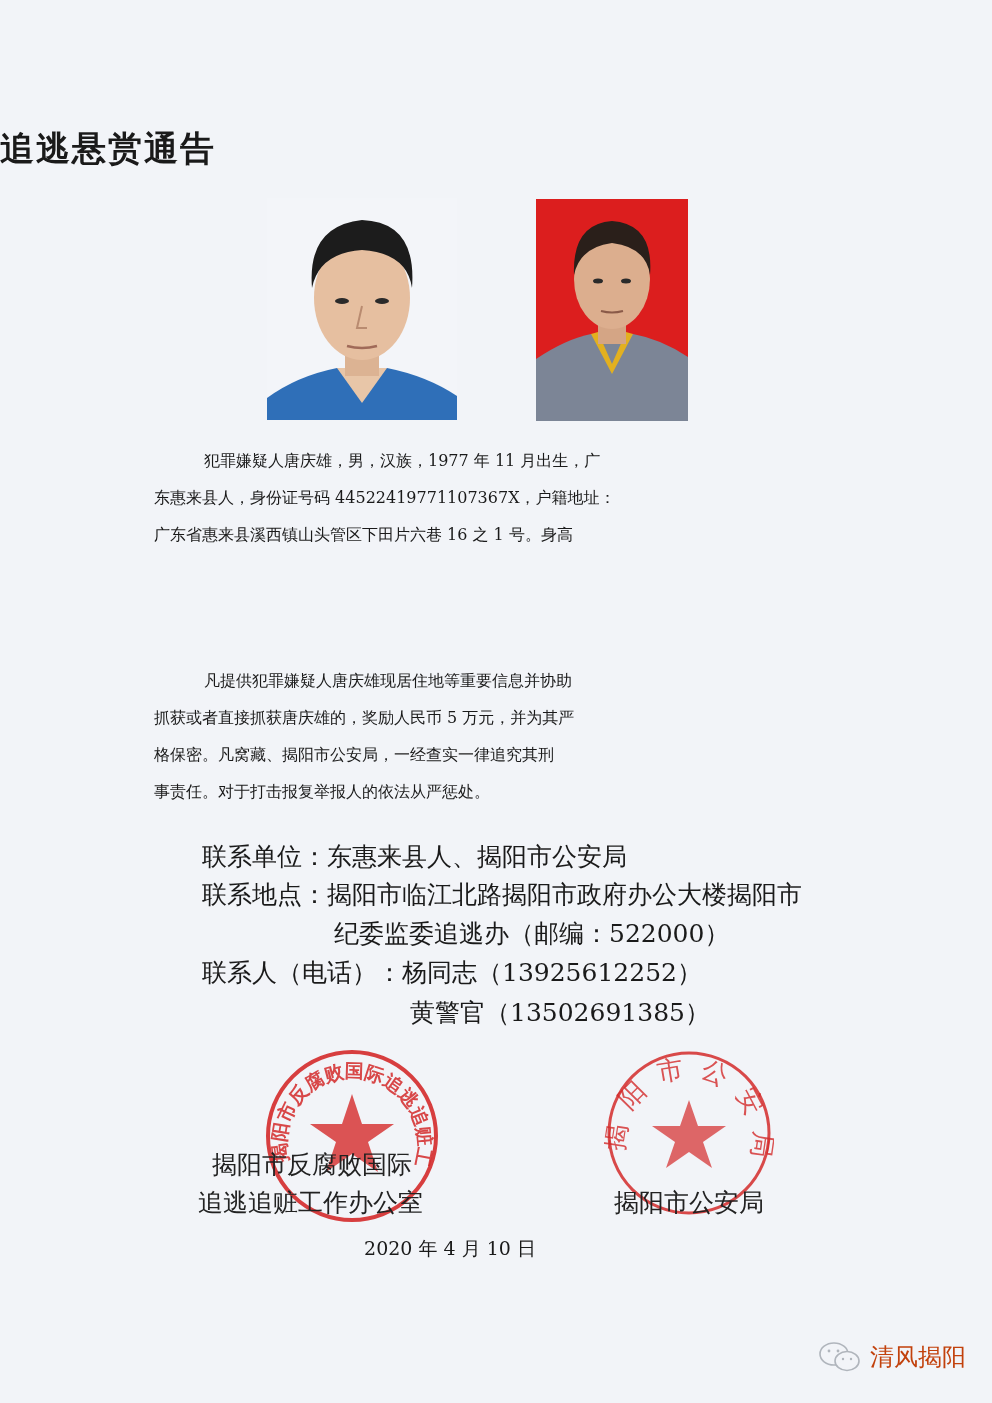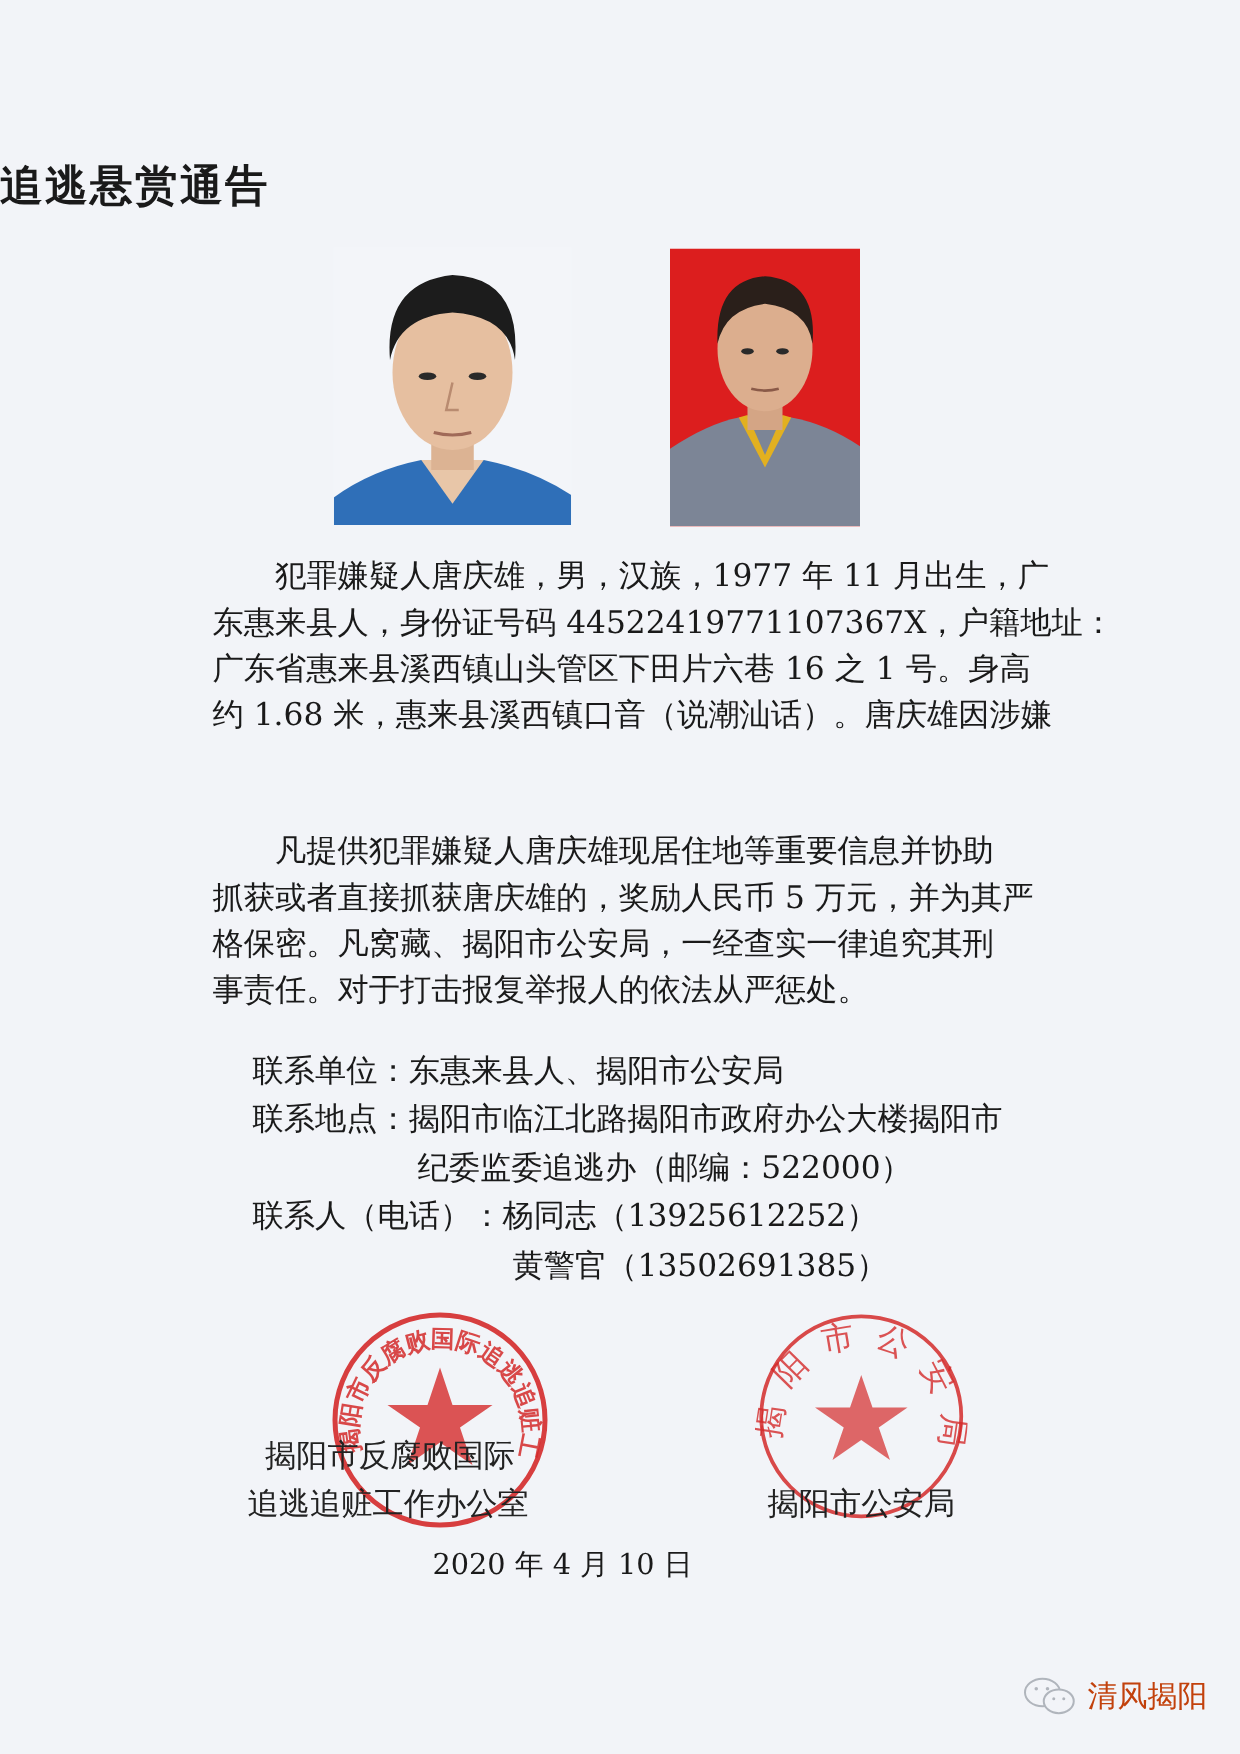--- a/index.html
+++ b/index.html
@@ -10,27 +10,27 @@
     color:#1a1a1a;
   }
   .title {
     position:absolute; left:0; width:936px; top:126px; text-align:left;
     font-size:34px; font-weight:bold; letter-spacing:2px;
     font-family:"DejaVu Serif",serif;
   }
   .photo { position:absolute; overflow:hidden; }
   .photo1 { left:267px; top:198px; width:190px; height:222px; background:#f4f6fa; }
   .photo2 { left:536px; top:199px; width:152px; height:222px; background:#dd1f1f; }
-  .para { position:absolute; left:170px; width:680px; font-size:25px; line-height:37px; text-align:justify; }
+  .para { position:absolute; left:154px; width:680px; font-size:16px; line-height:37px; text-align:justify; }
   .para .line { display:block; white-space:nowrap; }
   .indent { padding-left:50px; }
   .contact { position:absolute; font-size:25px; white-space:nowrap; }
   .seal { position:absolute; }
   .sigtext { position:absolute; font-size:25px; white-space:nowrap; color:#222;text-align:center; }
-  .date { position:absolute; left:0; width:900px; top:1236px; text-align:center; font-size:23px; }
+  .date { position:absolute; left:0; width:900px; top:1236px; text-align:center; font-size:19px; }
   .watermark { position:absolute; left:818px; top:1340px; display:flex; align-items:center; gap:8px; color:#c2410c; font-family:"DejaVu Sans",sans-serif; font-size:24px; }
 </style>
 </head>
 <body>
 
 <div class="title">追逃悬赏通告</div>
 
 <div class="photo photo1">
   <svg width="190" height="222" viewBox="0 0 190 222">
     <rect width="190" height="222" fill="#f3f5f9"></rect>
@@ -57,21 +57,20 @@
     <ellipse cx="62" cy="82" rx="5" ry="2.5" fill="#2a2a2a"></ellipse>
     <ellipse cx="90" cy="82" rx="5" ry="2.5" fill="#2a2a2a"></ellipse>
     <path d="M65 112 Q76 115 87 112" stroke="#8a5a48" fill="none" stroke-width="2"></path>
   </svg>
 </div>
 
 <div class="para" style="top:442px;">
   <span class="line indent">犯罪嫌疑人唐庆雄，男，汉族，1977 年 11 月出生，广</span>
   <span class="line">东惠来县人，身份证号码 44522419771107367X，户籍地址：</span>
   <span class="line">广东省惠来县溪西镇山头管区下田片六巷 16 之 1 号。身高</span>
-  <span class="line">约 1.68 米，惠来县溪西镇口音（说潮汕话）。唐庆雄因涉嫌</span>
 </div>
 
 <div class="para" style="top:662px;">
   <span class="line indent">凡提供犯罪嫌疑人唐庆雄现居住地等重要信息并协助</span>
   <span class="line">抓获或者直接抓获唐庆雄的，奖励人民币 5 万元，并为其严</span>
   <span class="line">格保密。凡窝藏、揭阳市公安局，一经查实一律追究其刑</span>
   <span class="line">事责任。对于打击报复举报人的依法从严惩处。</span>
 </div>
 
 <div class="contact" style="left:202px; top:840px;">

